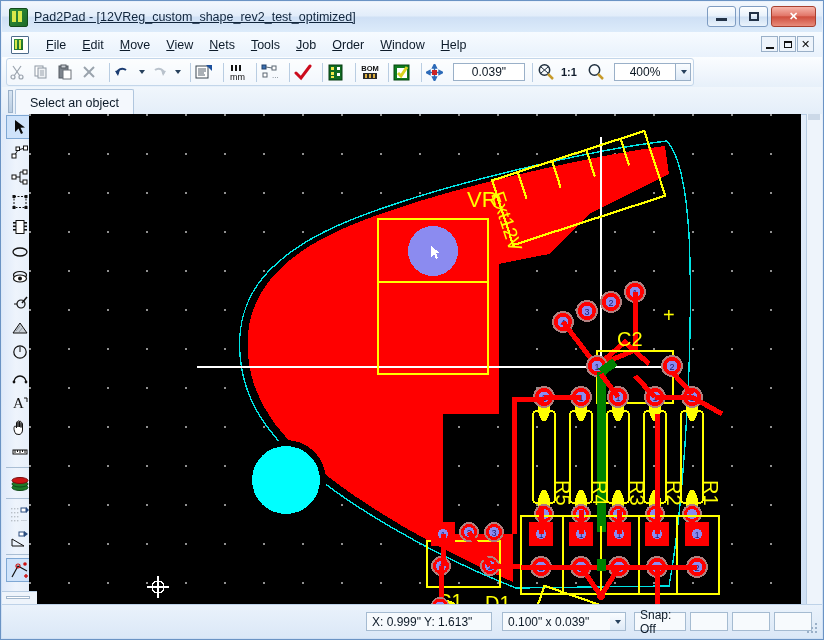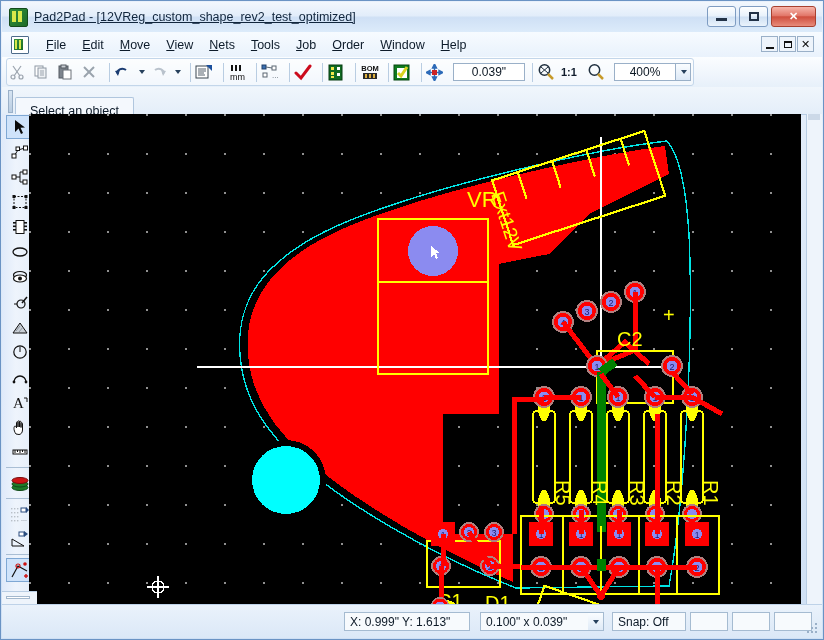--- a/index.html
+++ b/index.html
@@ -121,21 +121,21 @@
     border-bottom:1px solid #b8cee6;
   }
   .tabstrip:before{
     content:"";position:absolute;left:6px;top:3px;width:3px;height:21px;
     background:linear-gradient(to bottom,#d6e4f2,#b9cde2);border:1px solid #9ab0c8;
   }
   .doctab{
     position:absolute;left:13px;top:2px;height:26px;padding:0 14px;
     background:#f4f8fd;border:1px solid #b0c6de;border-bottom:none;
     display:flex;align-items:center;font-size:12.5px;color:#0c1a29;
-    box-sizing:border-box;border-radius:2px 2px 0 0;margin-top:8px;
+    box-sizing:border-box;border-radius:2px 2px 0 0;
   }
   
   .palette{
     position:absolute;left:1px;top:113px;width:35px;height:492px;
     background:linear-gradient(to right,#dfeafa,#eef4fc 40%,#e3edf9);
     border-right:1px solid #9fb8d2;
   }
   .ptool{
     width:27px;height:24px;margin:1px auto 0 auto;
     display:flex;align-items:center;justify-content:center;position:relative;
@@ -1078,21 +1078,21 @@
   </div>
   <div class="hsb-left"></div>
 
   <div class="statusbar">
     <div class="sb-grow"></div>
     <div class="sb-pane" style="width:126px">X: 0.999" Y: 1.613"</div>
     <div class="sb-pane" style="width:108px;margin-left:10px;border-right:none;">0.100" x 0.039"</div>
     <div class="sb-combo-btn">
       <span class="caret"></span>
     </div>
-    <div class="sb-pane" style="width:74px;margin-left:8px">Snap: Off</div>
+    <div class="sb-pane" style="width:52px;margin-left:8px">Snap: Off</div>
     <div class="sb-pane" style="width:38px"></div>
     <div class="sb-pane" style="width:38px"></div>
     <div class="sb-pane" style="width:38px;margin-right:10px"></div>
     <div class="grip">
       <i style="left:9px;top:9px"></i>
         <i style="left:5px;top:9px"></i>
         <i style="left:9px;top:5px"></i>
       <i style="left:1px;top:9px"></i>
         <i style="left:5px;top:5px"></i>
         <i style="left:9px;top:1px"></i>

